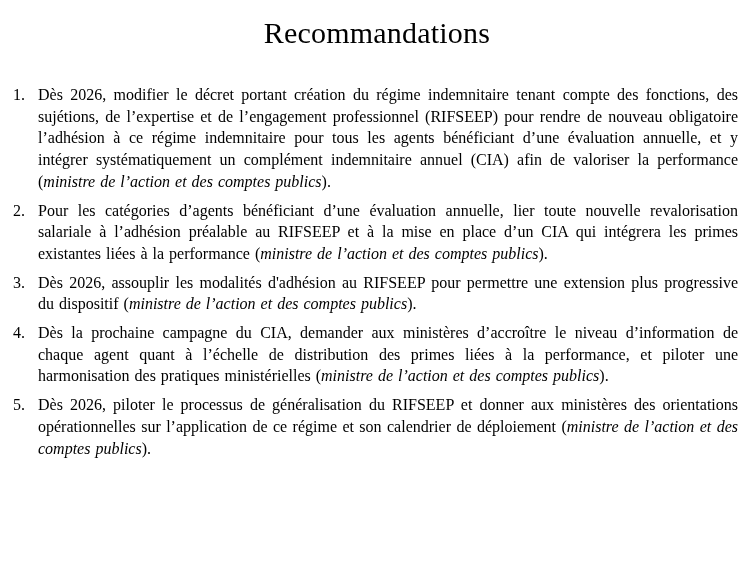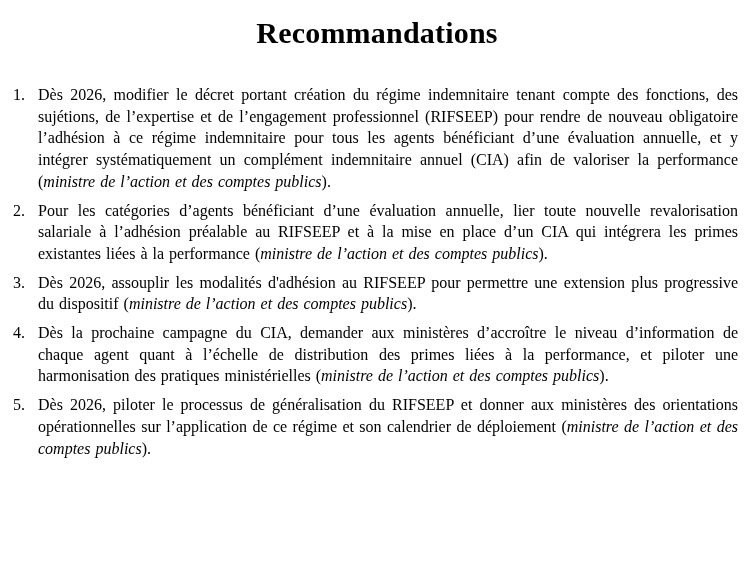--- a/index.html
+++ b/index.html
@@ -18,21 +18,21 @@
   .page {
     width: 754px;
     height: 581px;
     background: #ffffff;
     box-sizing: border-box;
   }
   .doc-title {
     text-align: center;
     font-size: 30px;
     line-height: 34px;
-    font-weight: bold;
+    font-weight: normal;
     margin: 16px 0 0 0;
     letter-spacing: 0.2px;
   }
   .rec-list {
     list-style: none;
     margin: 34px 0 0 0;
     padding: 0 16px 0 13px;
   }
   .rec-item {
     position: relative;

